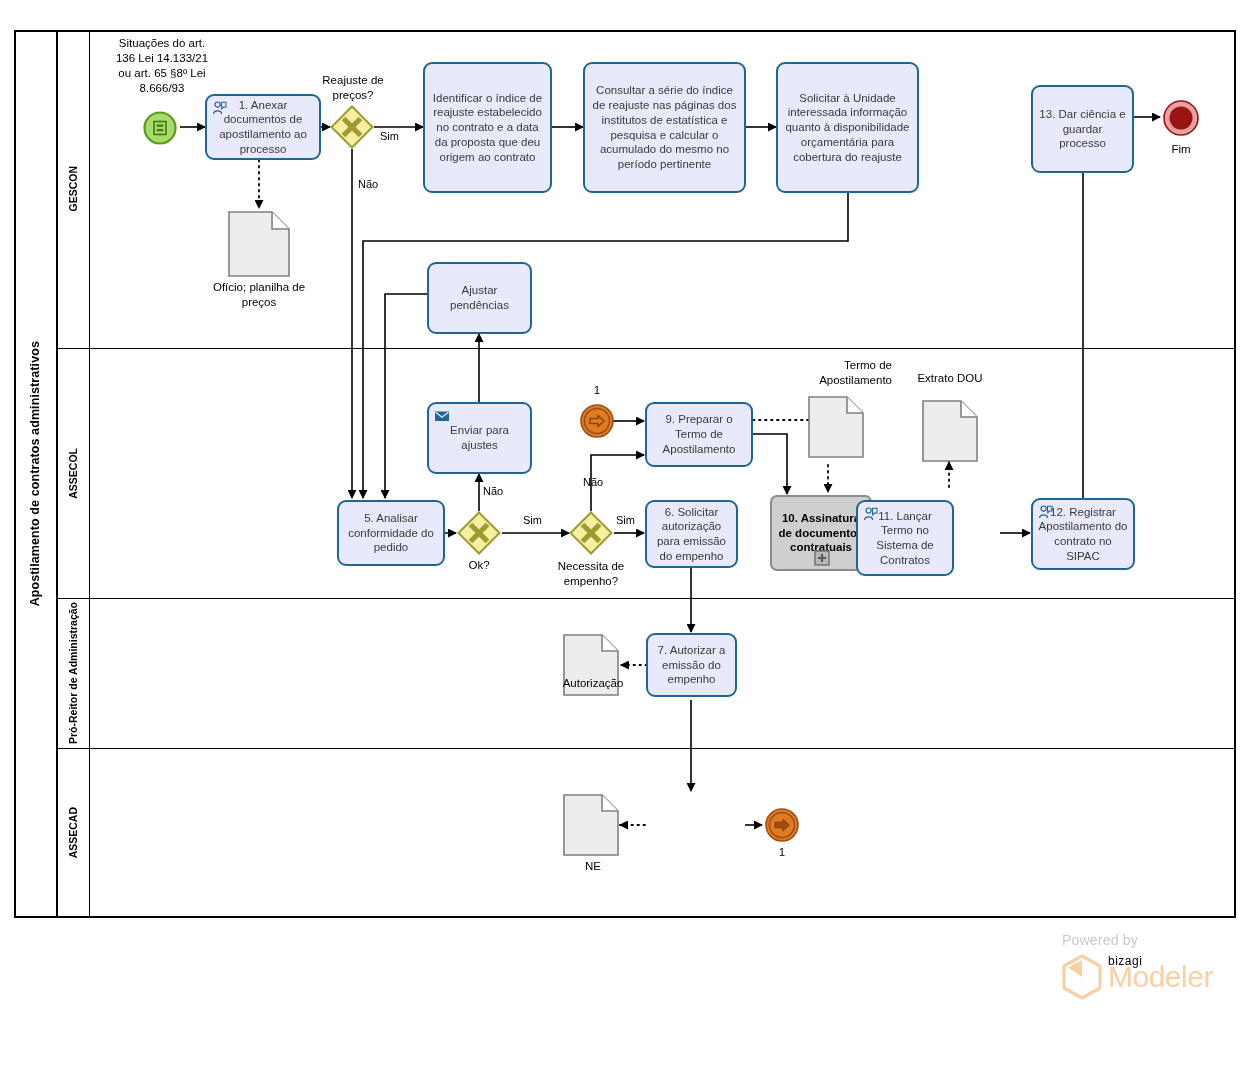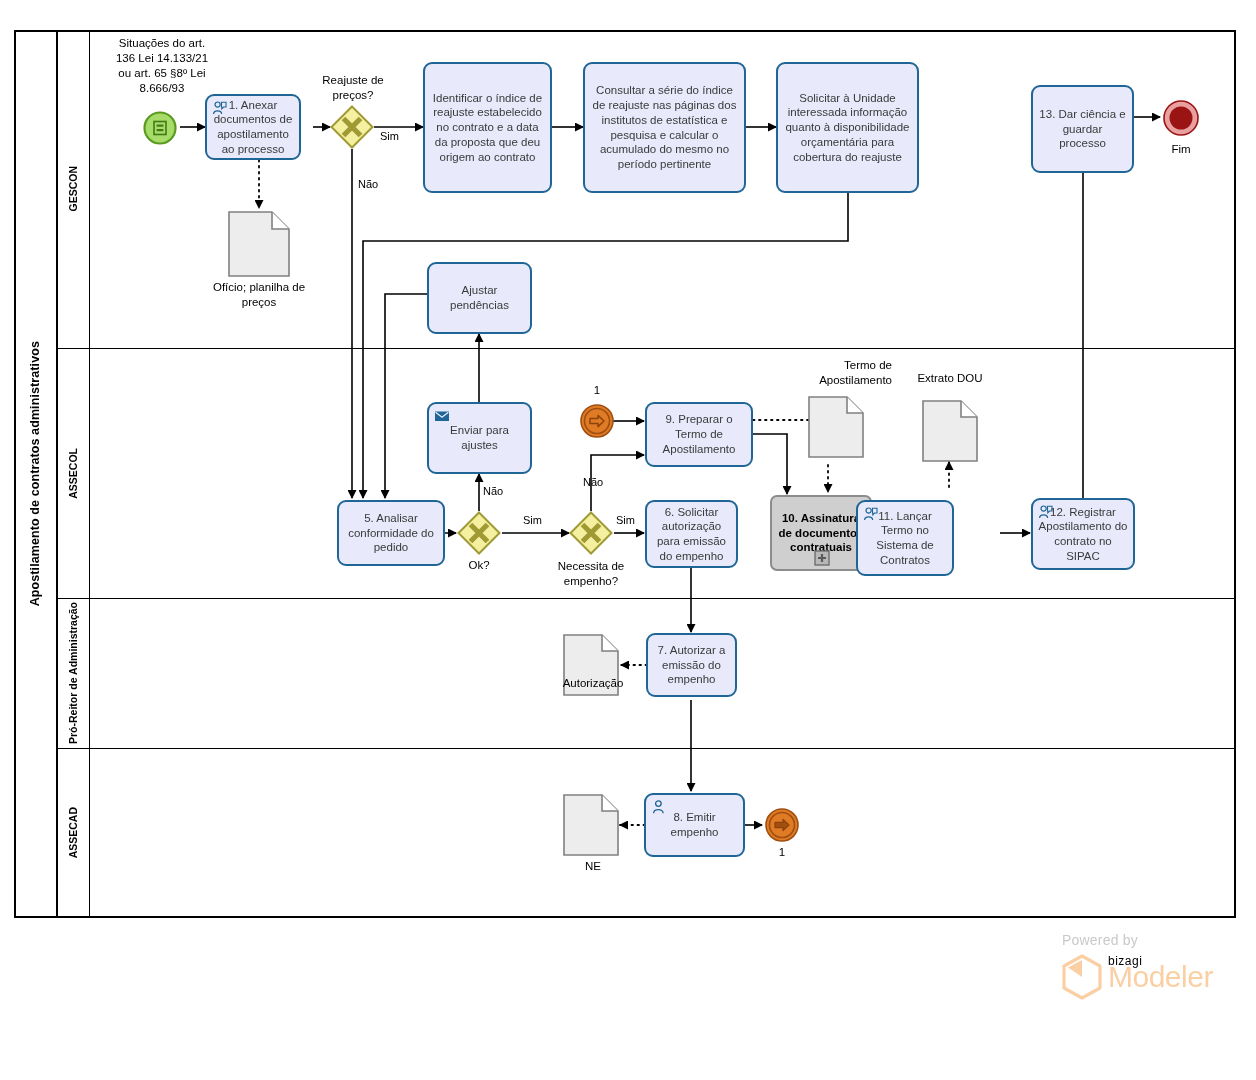--- a/index.html
+++ b/index.html
@@ -156,21 +156,21 @@
     <svg width="34" height="34" viewBox="0 0 34 34">
       <circle cx="17" cy="17" r="15.5" fill="#a8dc6a" stroke="#5a9a1e" stroke-width="2.2"></circle>
       <g>
         <rect x="11" y="10.5" width="12" height="13" fill="none" stroke="#3f7a12" stroke-width="1.6"></rect>
         <rect x="13.6" y="13.5" width="6.8" height="2.2" fill="#3f7a12"></rect>
         <rect x="13.6" y="18" width="6.8" height="2.2" fill="#3f7a12"></rect>
       </g>
     </svg>
   </div>
 
-  <div class="task" style="left:205px;top:94px;width:96px;height:66px;">
+  <div class="task" style="left:205px;top:94px;width:116px;height:66px;">
     <svg class="task-ico" viewBox="0 0 16 16">
       <circle cx="5.6" cy="4.6" r="2.6" fill="none" stroke="#1f6595" stroke-width="1.2"></circle>
       <path d="M1.6,14 C1.6,9.8 9.6,9.8 9.6,14" fill="none" stroke="#1f6595" stroke-width="1.2"></path>
       <path d="M9.5,2.2 L14,2.2 L14,7 L11.5,7 L9.8,8.8 L9.8,7 L9.5,7 Z" fill="none" stroke="#1f6595" stroke-width="1.1"></path>
     </svg>
     <span class="txt">1. Anexar documentos de apostilamento ao processo</span>
   </div>
 
   <div class="task" style="left:423px;top:62px;width:129px;height:131px;">
     <span class="txt">Identificar o índice de reajuste estabelecido no contrato e a data da proposta que deu origem ao contrato</span>
@@ -323,27 +323,20 @@
       <circle cx="18" cy="18" r="12.5" fill="#e07b25" stroke="#a04f10" stroke-width="1.6"></circle>
       <path d="M11,15.4 L19,15.4 L19,12.4 L25,18 L19,23.6 L19,20.6 L11,20.6 Z" fill="#e07b25" stroke="#8c4208" stroke-width="1.5" stroke-linejoin="round"></path>
     </svg>
   </div>
   <div class="lbl" style="left:577px;top:383px;width:40px;">1</div>
 
   <div class="task" style="left:646px;top:633px;width:91px;height:64px;">
     <span class="txt">7. Autorizar a emissão do empenho</span>
   </div>
 
-  <div class="task" style="left:644px;top:793px;width:101px;height:64px;">
-    <svg class="task-ico" viewBox="0 0 16 16">
-      <circle cx="7.4" cy="4.6" r="2.8" fill="none" stroke="#1f6595" stroke-width="1.3"></circle>
-      <path d="M2.6,14.2 C2.6,9.4 12.2,9.4 12.2,14.2" fill="none" stroke="#1f6595" stroke-width="1.3"></path>
-    </svg>
-    <span class="txt">8. Emitir empenho</span>
-  </div>
 
   <div class="ev" style="left:764px;top:807px;width:36px;height:36px;">
     <svg width="36" height="36" viewBox="0 0 36 36">
       <circle cx="18" cy="18" r="16" fill="#e07b25" stroke="#a04f10" stroke-width="1.6"></circle>
       <circle cx="18" cy="18" r="12.5" fill="#e07b25" stroke="#a04f10" stroke-width="1.6"></circle>
       <path d="M11,15.4 L19,15.4 L19,12.4 L25,18 L19,23.6 L19,20.6 L11,20.6 Z" fill="#a04f10" stroke="#8c4208" stroke-width="1.2" stroke-linejoin="round"></path>
     </svg>
   </div>
   <div class="lbl" style="left:762px;top:845px;width:40px;">1</div>
 

